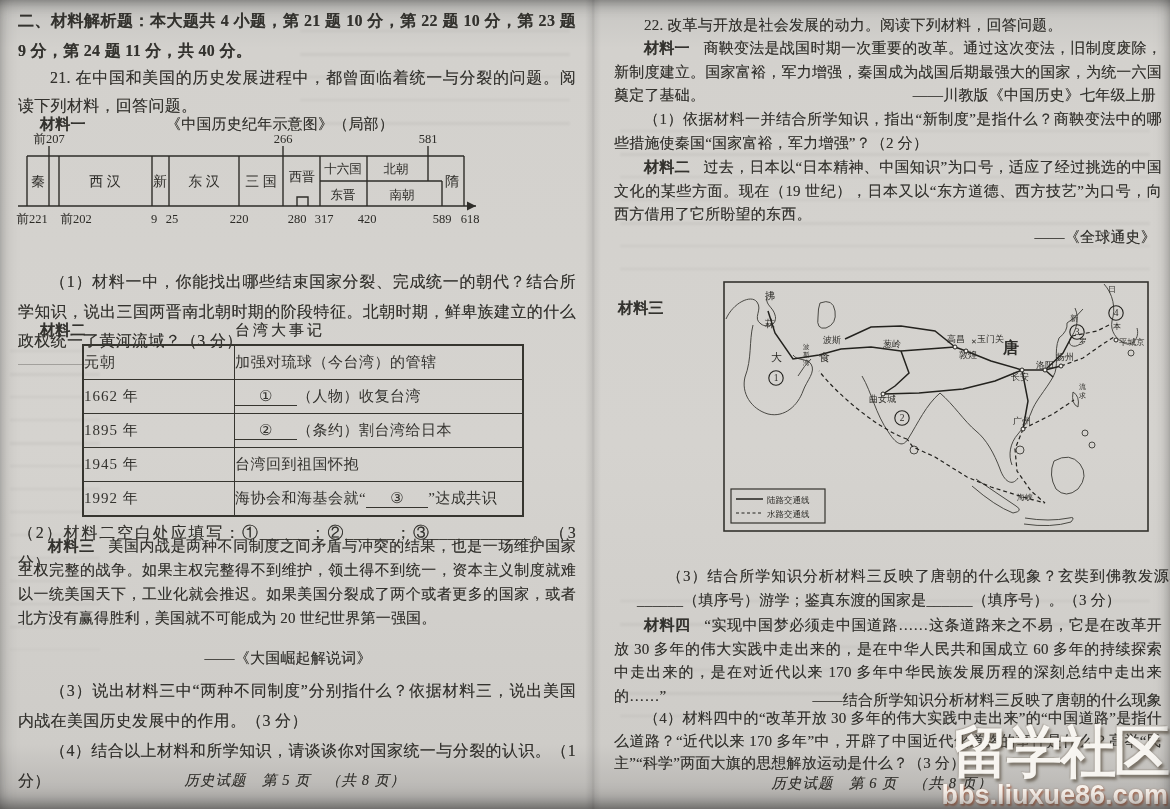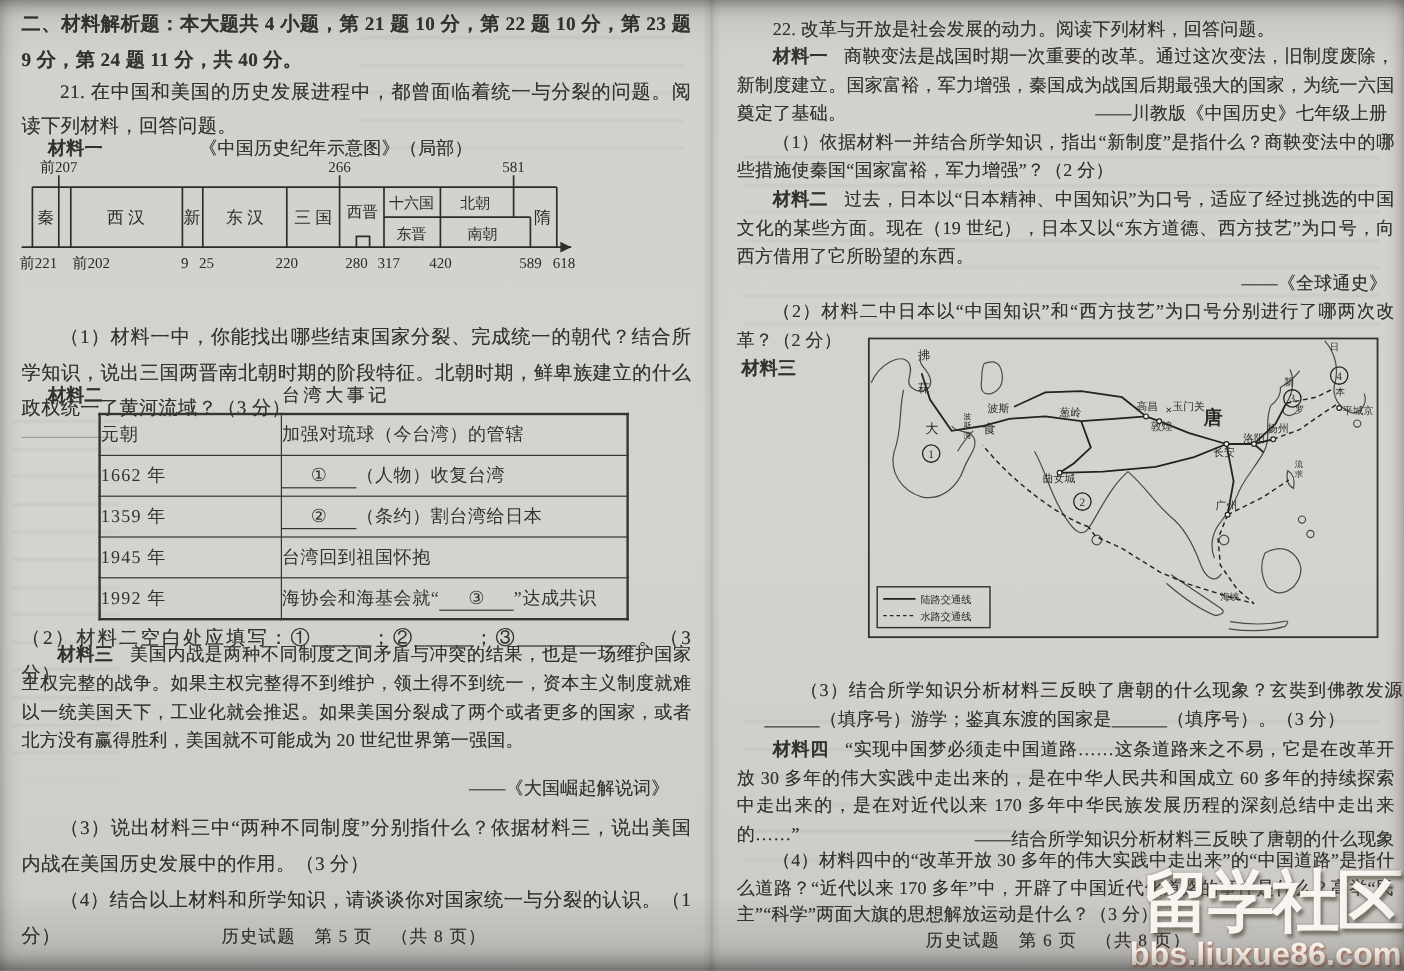--- a/index.html
+++ b/index.html
@@ -16,21 +16,21 @@
   #pgR{left:594px;width:576px;}
   .blk{position:absolute;text-align:justify;text-shadow:0 0 .5px rgba(55,53,48,.55);}
   .ind{text-indent:2em;}
   .b{font-weight:700;}
   .src{text-align:right;}
   .qtxt{font-size:16px;line-height:29.5px;letter-spacing:.3px;}
   .mtxt{font-size:15px;line-height:24px;letter-spacing:.2px;}
   .rtxt{font-size:15px;line-height:23.5px;letter-spacing:.2px;}
   .mlabel{font-weight:700;margin-right:.9em;}
   .ctr{text-align:center;}
-  .footer{font-size:14.5px;letter-spacing:1px;text-align:center;}
+  .footer{font-size:14.5px;letter-spacing:1px;text-align:center;font-style:italic;}
   
   table.tw{border-collapse:collapse;width:442px;font-size:15px;border-radius:17px;}
   table.tw td{border:1.4px solid #36352f;height:33px;padding:0;}
   table.tw{border:2px solid #36352f;}
   td.c1{width:150px;padding-left:28px;letter-spacing:1px;}
   td.c2{padding-left:18px;letter-spacing:.5px;}
   span.blank{display:inline-block;min-width:62px;text-align:center;border-bottom:1.2px solid #36352f;line-height:17px;}
   
   svg text{fill:#2c2b27;font-family:"Liberation Serif","DejaVu Serif",serif;}
   .stray{position:absolute;background:#6f6e6a;opacity:.5;height:1px;}
@@ -131,41 +131,41 @@
       <tbody id="twbody">
           <tr>
             <td class="c1">元朝</td>
             <td class="c2">加强对琉球（今台湾）的管辖</td>
           </tr>
           <tr>
             <td class="c1">1662 年</td>
             <td class="c2"><span class="blank">①</span>（人物）收复台湾</td>
           </tr>
           <tr>
-            <td class="c1">1359 年</td>
+            <td class="c1">1895 年</td>
             <td class="c2"><span class="blank">②</span>（条约）割台湾给日本</td>
           </tr>
           <tr>
             <td class="c1">1945 年</td>
             <td class="c2">台湾回到祖国怀抱</td>
           </tr>
           <tr>
             <td class="c1">1992 年</td>
             <td class="c2">海协会和海基会就“<span class="blank">③</span>”达成共识</td>
           </tr>
         </tbody>
     </table>
 
     <div class="blk qtxt" style="left:18px;top:518px;width:558px;">（2）材料二空白处应填写：①______；②______；③____________。（3 分）</div>
 
     <p class="blk mtxt ind" style="left:18px;top:534px;width:558px;margin:0;">
       <span class="mlabel">材料三</span><span>美国内战是两种不同制度之间矛盾与冲突的结果，也是一场维护国家主权完整的战争。如果主权完整得不到维护，领土得不到统一，资本主义制度就难以一统美国天下，工业化就会推迟。如果美国分裂成了两个或者更多的国家，或者北方没有赢得胜利，美国就不可能成为 20 世纪世界第一强国。</span>
     </p>
 
-    <div class="blk mtxt src" style="left:18px;top:646px;width:540px;">——《大国崛起解说词》</div>
+    <div class="blk mtxt src" style="left:18px;top:646px;width:540px;text-align:center;">——《大国崛起解说词》</div>
 
     <div class="blk qtxt ind" style="left:18px;top:676px;width:558px;">（3）说出材料三中“两种不同制度”分别指什么？依据材料三，说出美国内战在美国历史发展中的作用。（3 分）</div>
 
     <div class="blk qtxt ind" style="left:18px;top:736px;width:558px;">（4）结合以上材料和所学知识，请谈谈你对国家统一与分裂的认识。（1 分）</div>
 
     <div class="blk footer" style="left:0;top:771px;width:590px;">历史试题　第 5 页　（共 8 页）</div>
   </div>
 
   <div class="pg" id="pgR">
 
@@ -176,21 +176,20 @@
     </p>
     <div class="blk rtxt src" style="left:20px;top:84px;width:542px;">——川教版《中国历史》七年级上册</div>
 
     <div class="blk rtxt ind" style="left:20px;top:108px;width:548px;">（1）依据材料一并结合所学知识，指出“新制度”是指什么？商鞅变法中的哪些措施使秦国“国家富裕，军力增强”？（2 分）</div>
 
     <p class="blk rtxt ind" style="left:20px;top:156px;width:548px;margin:0;">
       <span class="mlabel">材料二</span><span>过去，日本以“日本精神、中国知识”为口号，适应了经过挑选的中国文化的某些方面。现在（19 世纪），日本又以“东方道德、西方技艺”为口号，向西方借用了它所盼望的东西。</span>
     </p>
     <div class="blk rtxt src" style="left:20px;top:226px;width:542px;">——《全球通史》</div>
 
-    <div class="blk rtxt ind" style="left:20px;top:249px;width:548px;">（2）材料二中日本以“中国知识”和“西方技艺”为口号分别进行了哪两次改革？（2 分）</div>
 
     <div class="blk rtxt b" style="left:24px;top:297px;">材料三</div>
 
     <svg id="mapSvg" style="position:absolute;left:129px;top:281px;" width="426" height="251" viewBox="0 0 426 251">
       <rect x="1" y="1" width="424" height="249" fill="none" stroke="#34332e" stroke-width="1.6"></rect>
 
       <g stroke="#4a4944" stroke-width="1" fill="none">
         <path d="M3,38 C10,22 28,13 34,21 C40,29 29,37 38,43 C45,48 55,43 52,34 C50,26 42,24 44,16"></path>
         <path d="M97,22 q13,-5 15,8 q2,13 -9,17 q-10,2 -8,-11 q0,-9 2,-14"></path>
         <path d="M30,44 C26,60 29,78 22,96 C18,112 28,128 45,133 C62,137 75,124 80,110 C84,99 93,91 88,83 C84,77 74,80 70,74"></path>

